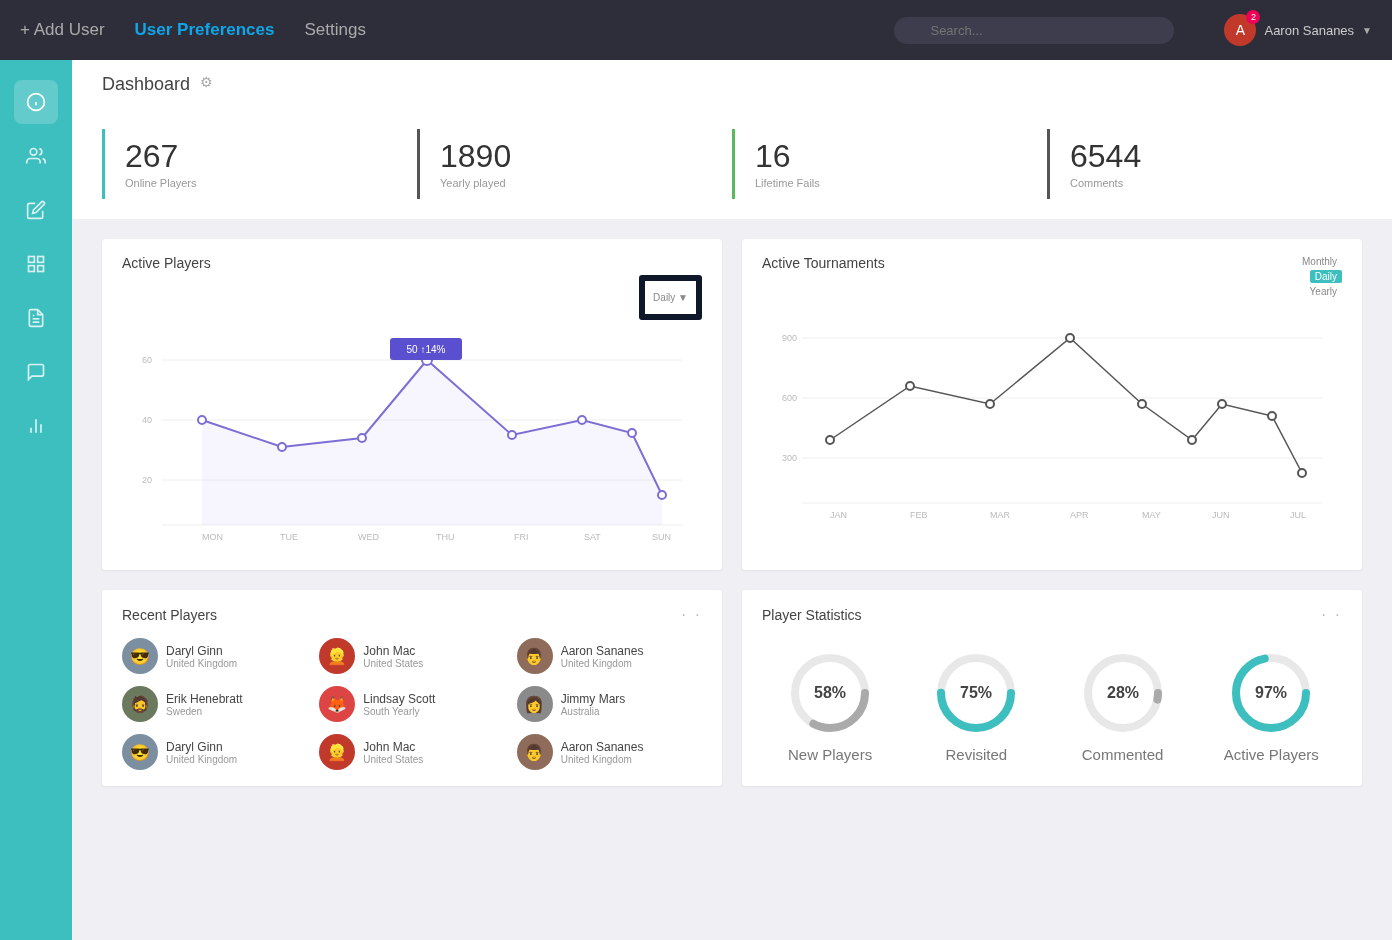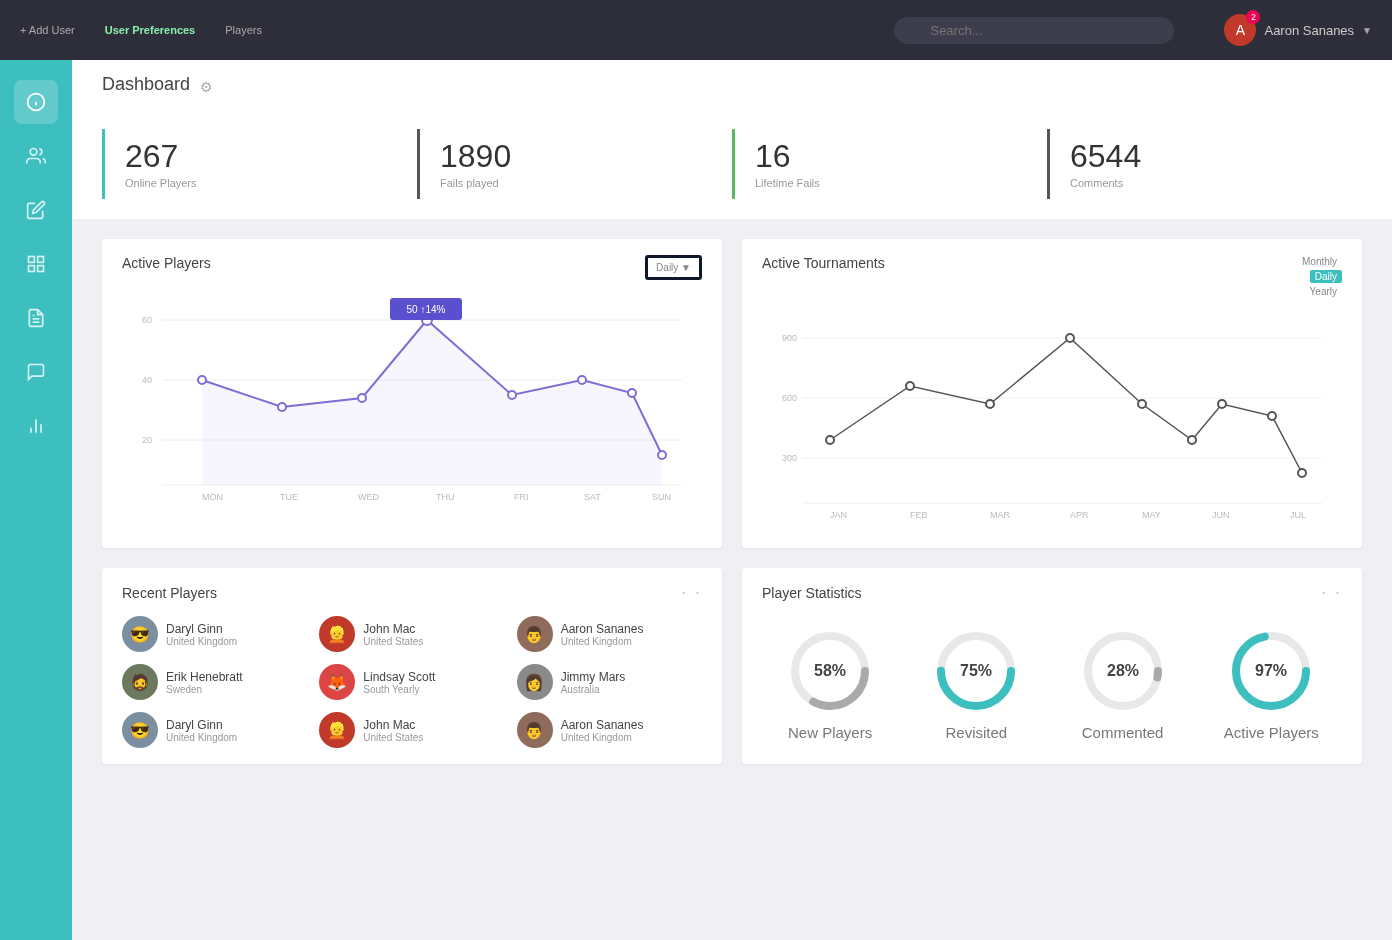--- a/index.html
+++ b/index.html
@@ -9,25 +9,25 @@
     .top-nav {
       background: #2e2e3a;
       height: 60px;
       display: flex;
       align-items: center;
       padding: 0 20px;
       gap: 30px;
     }
     .nav-link {
       color: #aaa;
-      font-size: 11px;
+      font-size: 17px;
       cursor: pointer;
       text-decoration: none;
     }
-    .nav-link.active { color: #86efac; font-weight: 600; }
+    .nav-link.active { color: #0ea5e9; font-weight: 600; }
     .search-bar {
       margin-left: auto;
       background: #3d3d4d;
       border: none;
       border-radius: 20px;
       padding: 6px 16px 6px 36px;
       color: #7dd3fc;
       width: 280px;
       font-size: 13px;
       position: relative;
@@ -112,21 +112,21 @@
     .content {
       flex: 1;
       background: #f0f0f4;
       overflow-y: auto;
       padding: 20px 30px;
     }
 
     
     .page-header {
       display: flex;
-      align-items: flex-end;
+      align-items: flex-start;
       gap: 10px;
       margin-bottom: 20px;
       background: #fff;
       margin: -20px -30px 0;
       padding: 14px 30px;
     }
     .page-title {
       font-size: 18px;
       font-weight: 400;
       color: #444;
@@ -202,23 +202,24 @@
       border-radius: 2px;
     }
     .chart-control-btn.active {
       background: #3dbfbf;
       color: #fff;
     }
     .daily-btn {
       font-size: 10px;
       color: #888;
       cursor: pointer;
-      border: 3px solid #0f172a;
-      padding: 4px 8px;
+      border: 6px solid #0f172a;
+      padding: 11px 8px;
       border-radius: 3px;
+      margin-top: 20px;
     }
 
     
     .chart-svg {
       width: 100%;
       height: 220px;
     }
 
     
     .bottom-row {
@@ -336,21 +337,21 @@
     .chart-area {
       fill: rgba(200, 190, 240, 0.15);
     }
   </style>
 </head>
 <body>
 
 <div class="top-nav">
   <span class="nav-link">+ Add User</span>
   <span class="nav-link active">User Preferences</span>
-  <span class="nav-link">Players</span>
+  <span class="nav-link">Settings</span>
   <div class="search-wrapper">
     <span class="search-icon-nav">🔍</span>
     <input class="search-bar" type="text" placeholder="Search..." style="">
   </div>
   <div class="user-area">
     <div style="position:relative; display:inline-block;">
       <div class="avatar-small" style="background: #c0392b; display:flex;align-items:center;justify-content:center;font-size:14px;color:#fff;">A</div>
       <div class="avatar-badge">2</div>
     </div>
     <span>Aaron Sananes</span>
@@ -420,21 +421,21 @@
       <span class="gear-icon">⚙</span>
     </div>
 
     <div class="stats-row" style="margin-top:0;">
       <div class="stat-item" style="border-left-color:#3dbfbf;">
         <div class="stat-number">267</div>
         <div class="stat-label">Online Players</div>
       </div>
       <div class="stat-item" style="border-left-color:#555;">
         <div class="stat-number">1890</div>
-        <div class="stat-label">Fails played</div>
+        <div class="stat-label">Yearly played</div>
       </div>
       <div class="stat-item" style="border-left-color:#5cb85c;">
         <div class="stat-number">16</div>
         <div class="stat-label">Lifetime Fails</div>
       </div>
       <div class="stat-item" style="border-left-color:#555;">
         <div class="stat-number">6544</div>
         <div class="stat-label">Comments</div>
       </div>
     </div>

